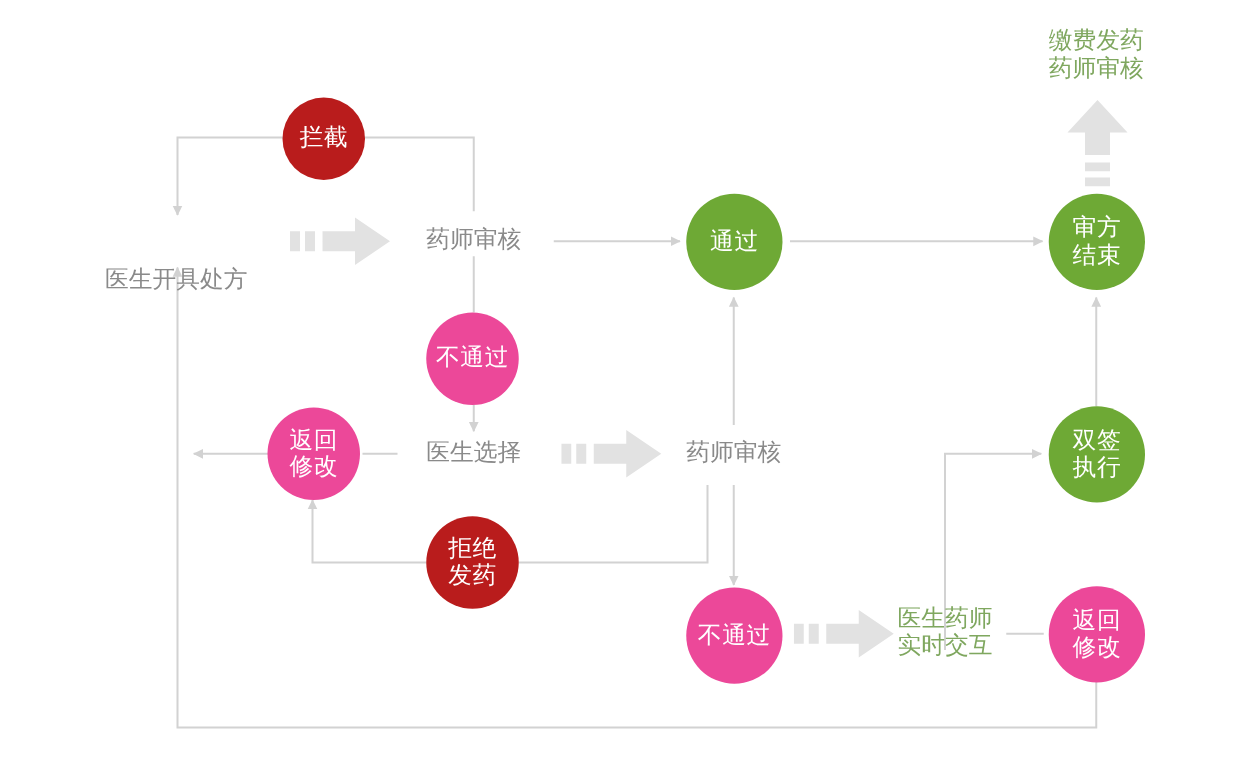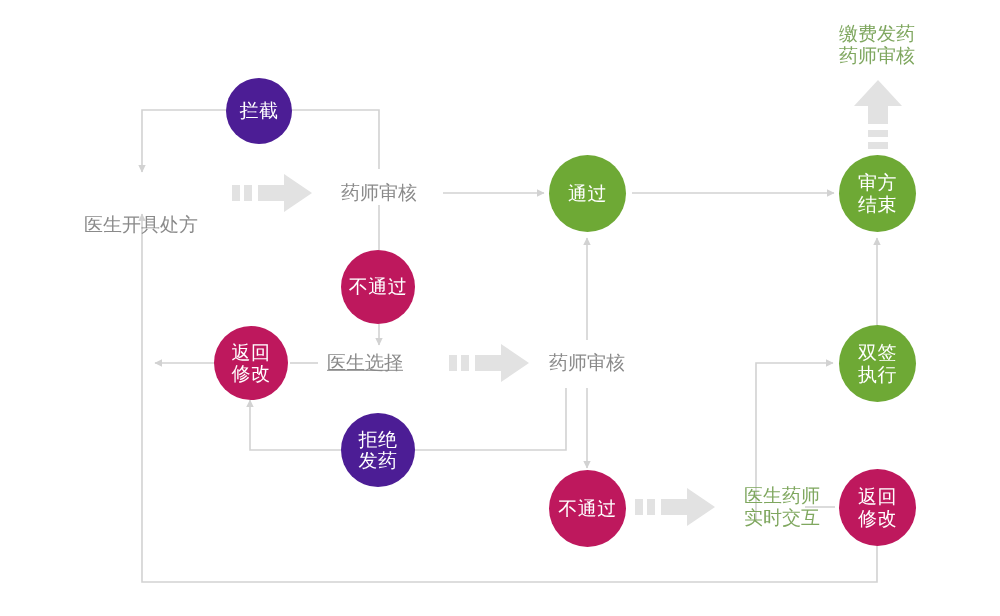--- a/index.html
+++ b/index.html
@@ -31,22 +31,22 @@
     align-items: center;
     justify-content: center;
     text-align: center;
     color: #ffffff;
     font-size: 19px;
     line-height: 1.12;
     letter-spacing: 0.5px;
     z-index: 4;
     box-sizing: border-box;
   }
-  .node.orange { background: #4c1d95; }
-  .node.blue   { background: #be185d; }
+  .node.orange { background: #b91c1c; }
+  .node.blue   { background: #ec4899; }
   .node.green  { background: #6EA935; }
   .node span { display: block; white-space: pre-line; }
 
   .label {
     position: absolute;
     color: #8a8a8a;
     font-size: 19px;
     line-height: 1.18;
     white-space: pre-line;
     text-align: center;
@@ -168,23 +168,23 @@
 
   <div class="node blue" style="left:839px; top:469px; width:77px; height:77px;">
     <span>返回
 修改</span>
   </div>
 
   <div class="label center" style="left:141px; top:193px;margin-top:32px;">医生开具处方</div>
 
   <div class="label center" style="left:379px; top:193px;">药师审核</div>
 
-  <div class="label center" style="left:365px; top:363px;text-decoration:underline;">医生选择</div>
+  <div class="label center" style="left:379px; top:363px;">医生选择</div>
 
   <div class="label center" style="left:587px; top:363px;">药师审核</div>
 
   <div class="label center green-text" style="left:877px; top:45px;">缴费发药
 药师审核</div>
 
-  <div class="label center green-text" style="left:782px; top:507px;text-align:center;">医生药师
+  <div class="label center green-text" style="left:756px; top:507px;text-align:center;">医生药师
 实时交互</div>
 
 </div>
 
 </body></html>

